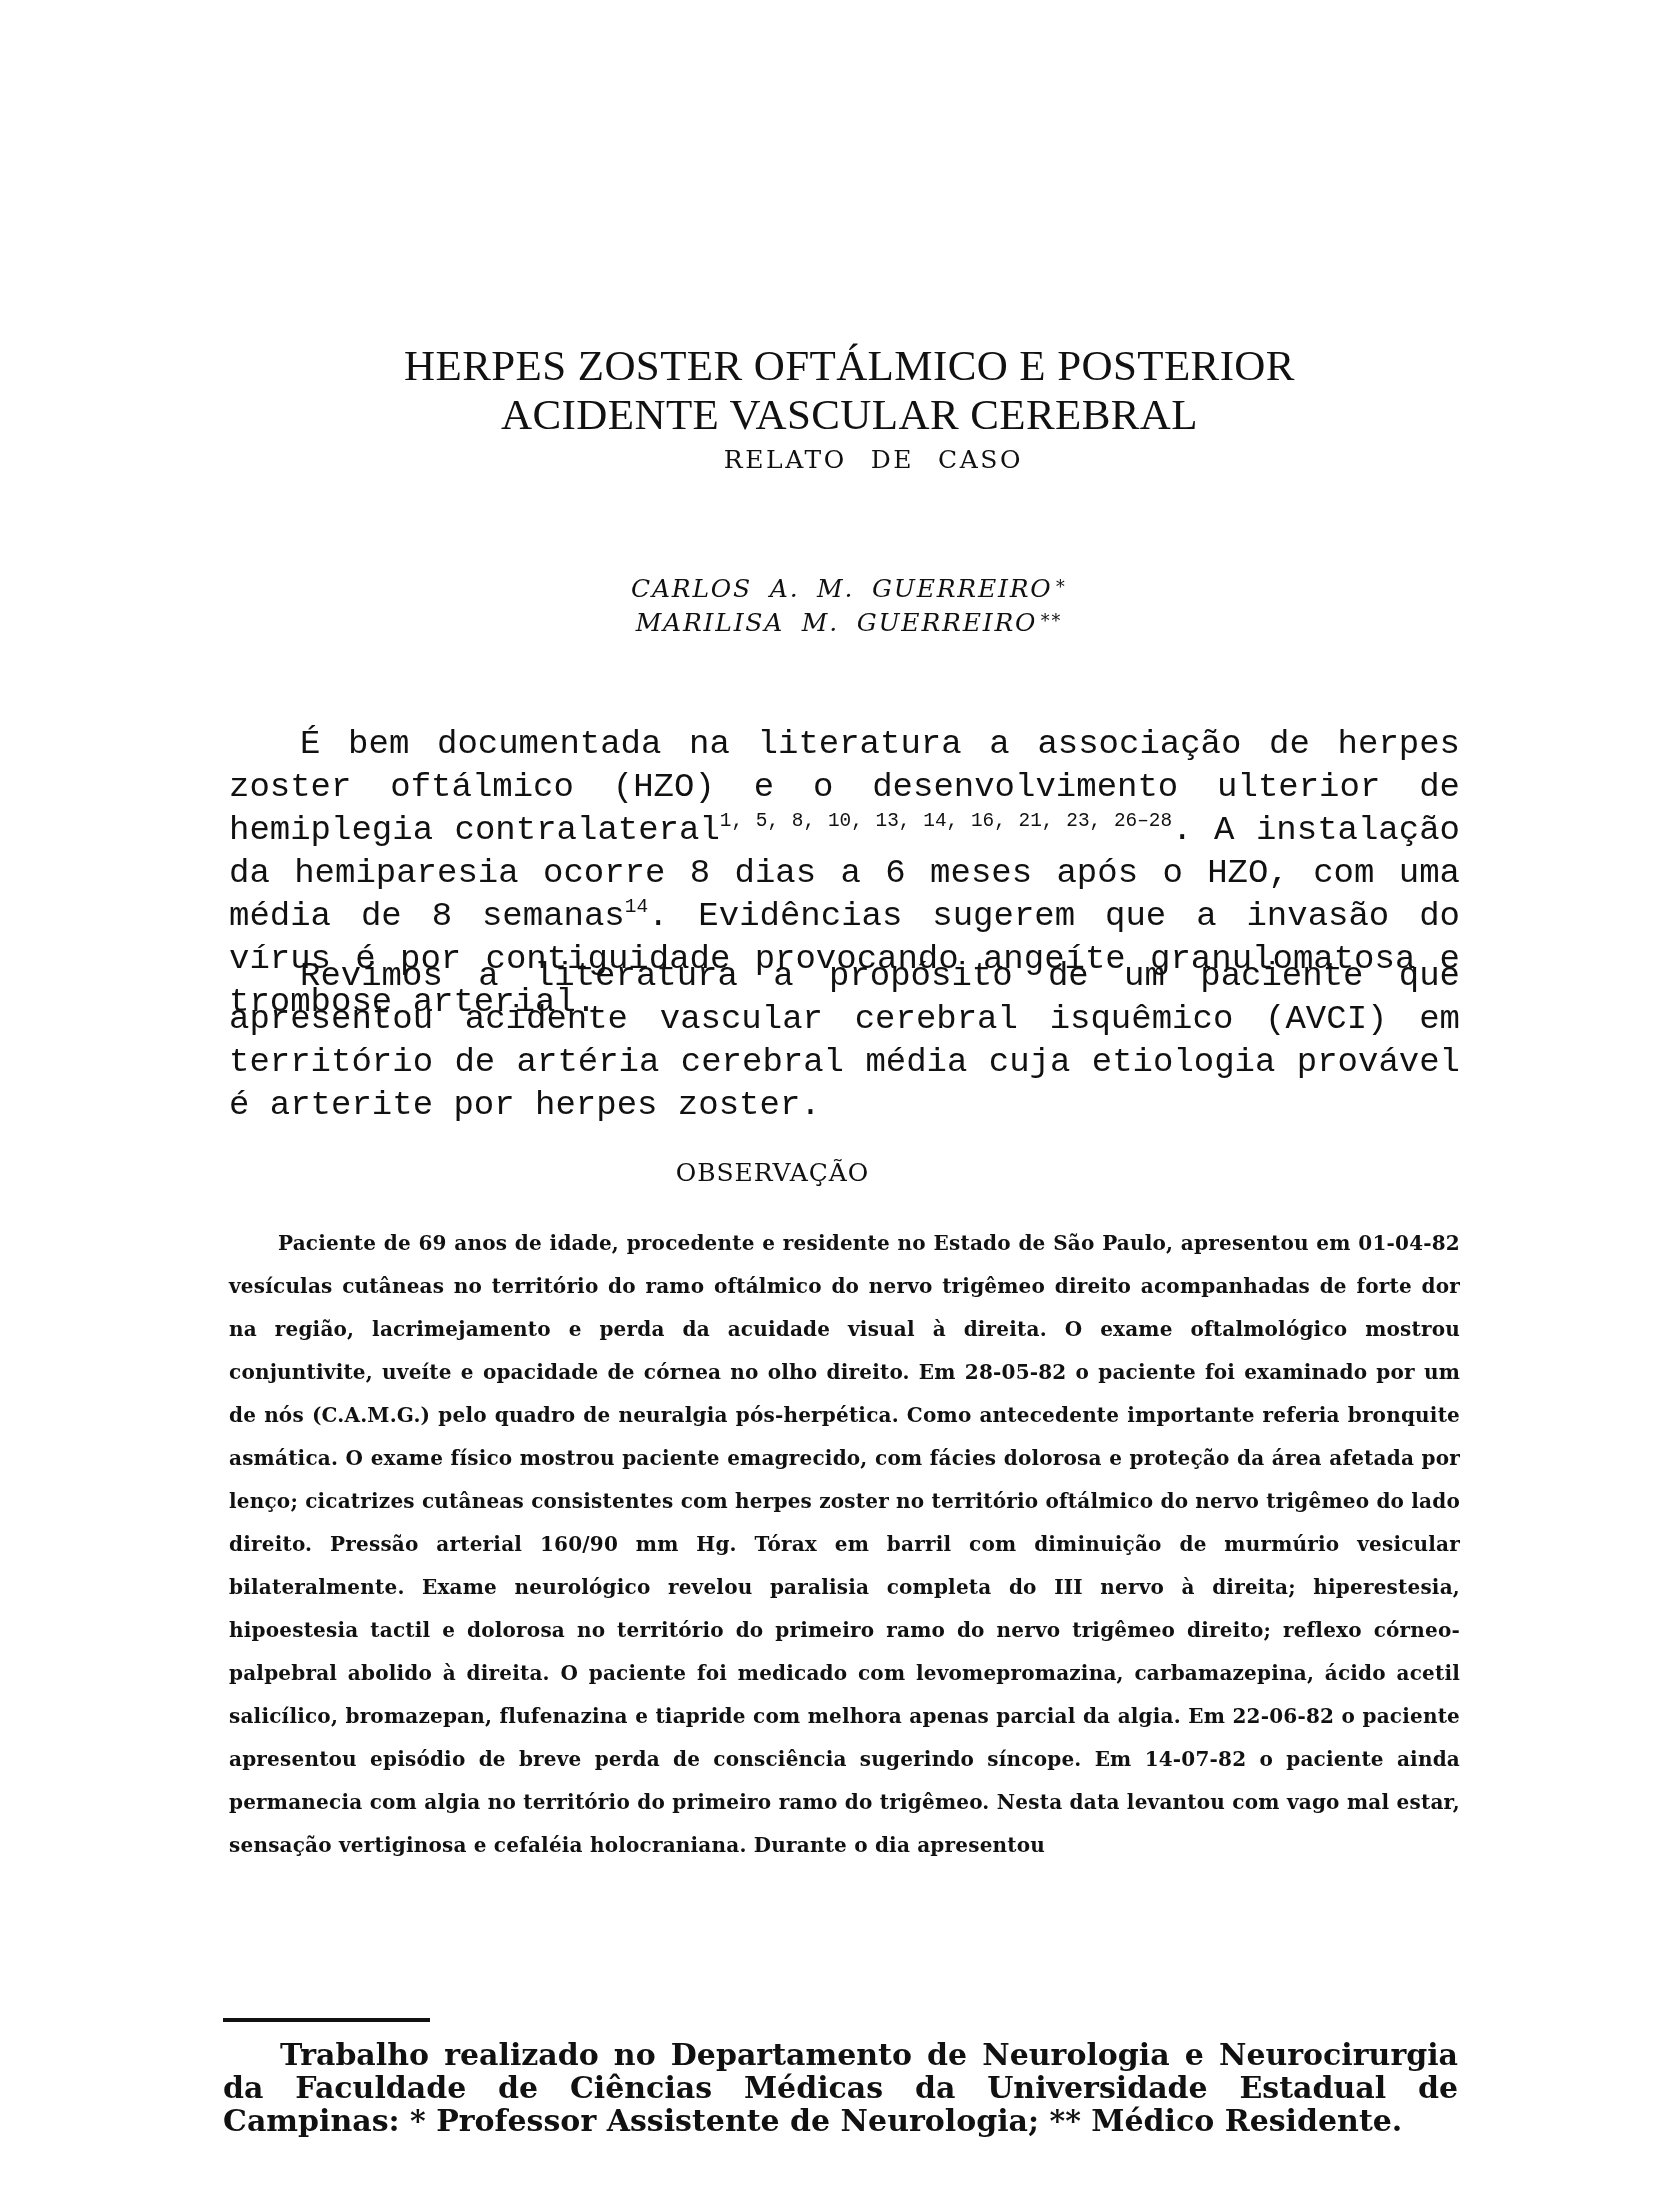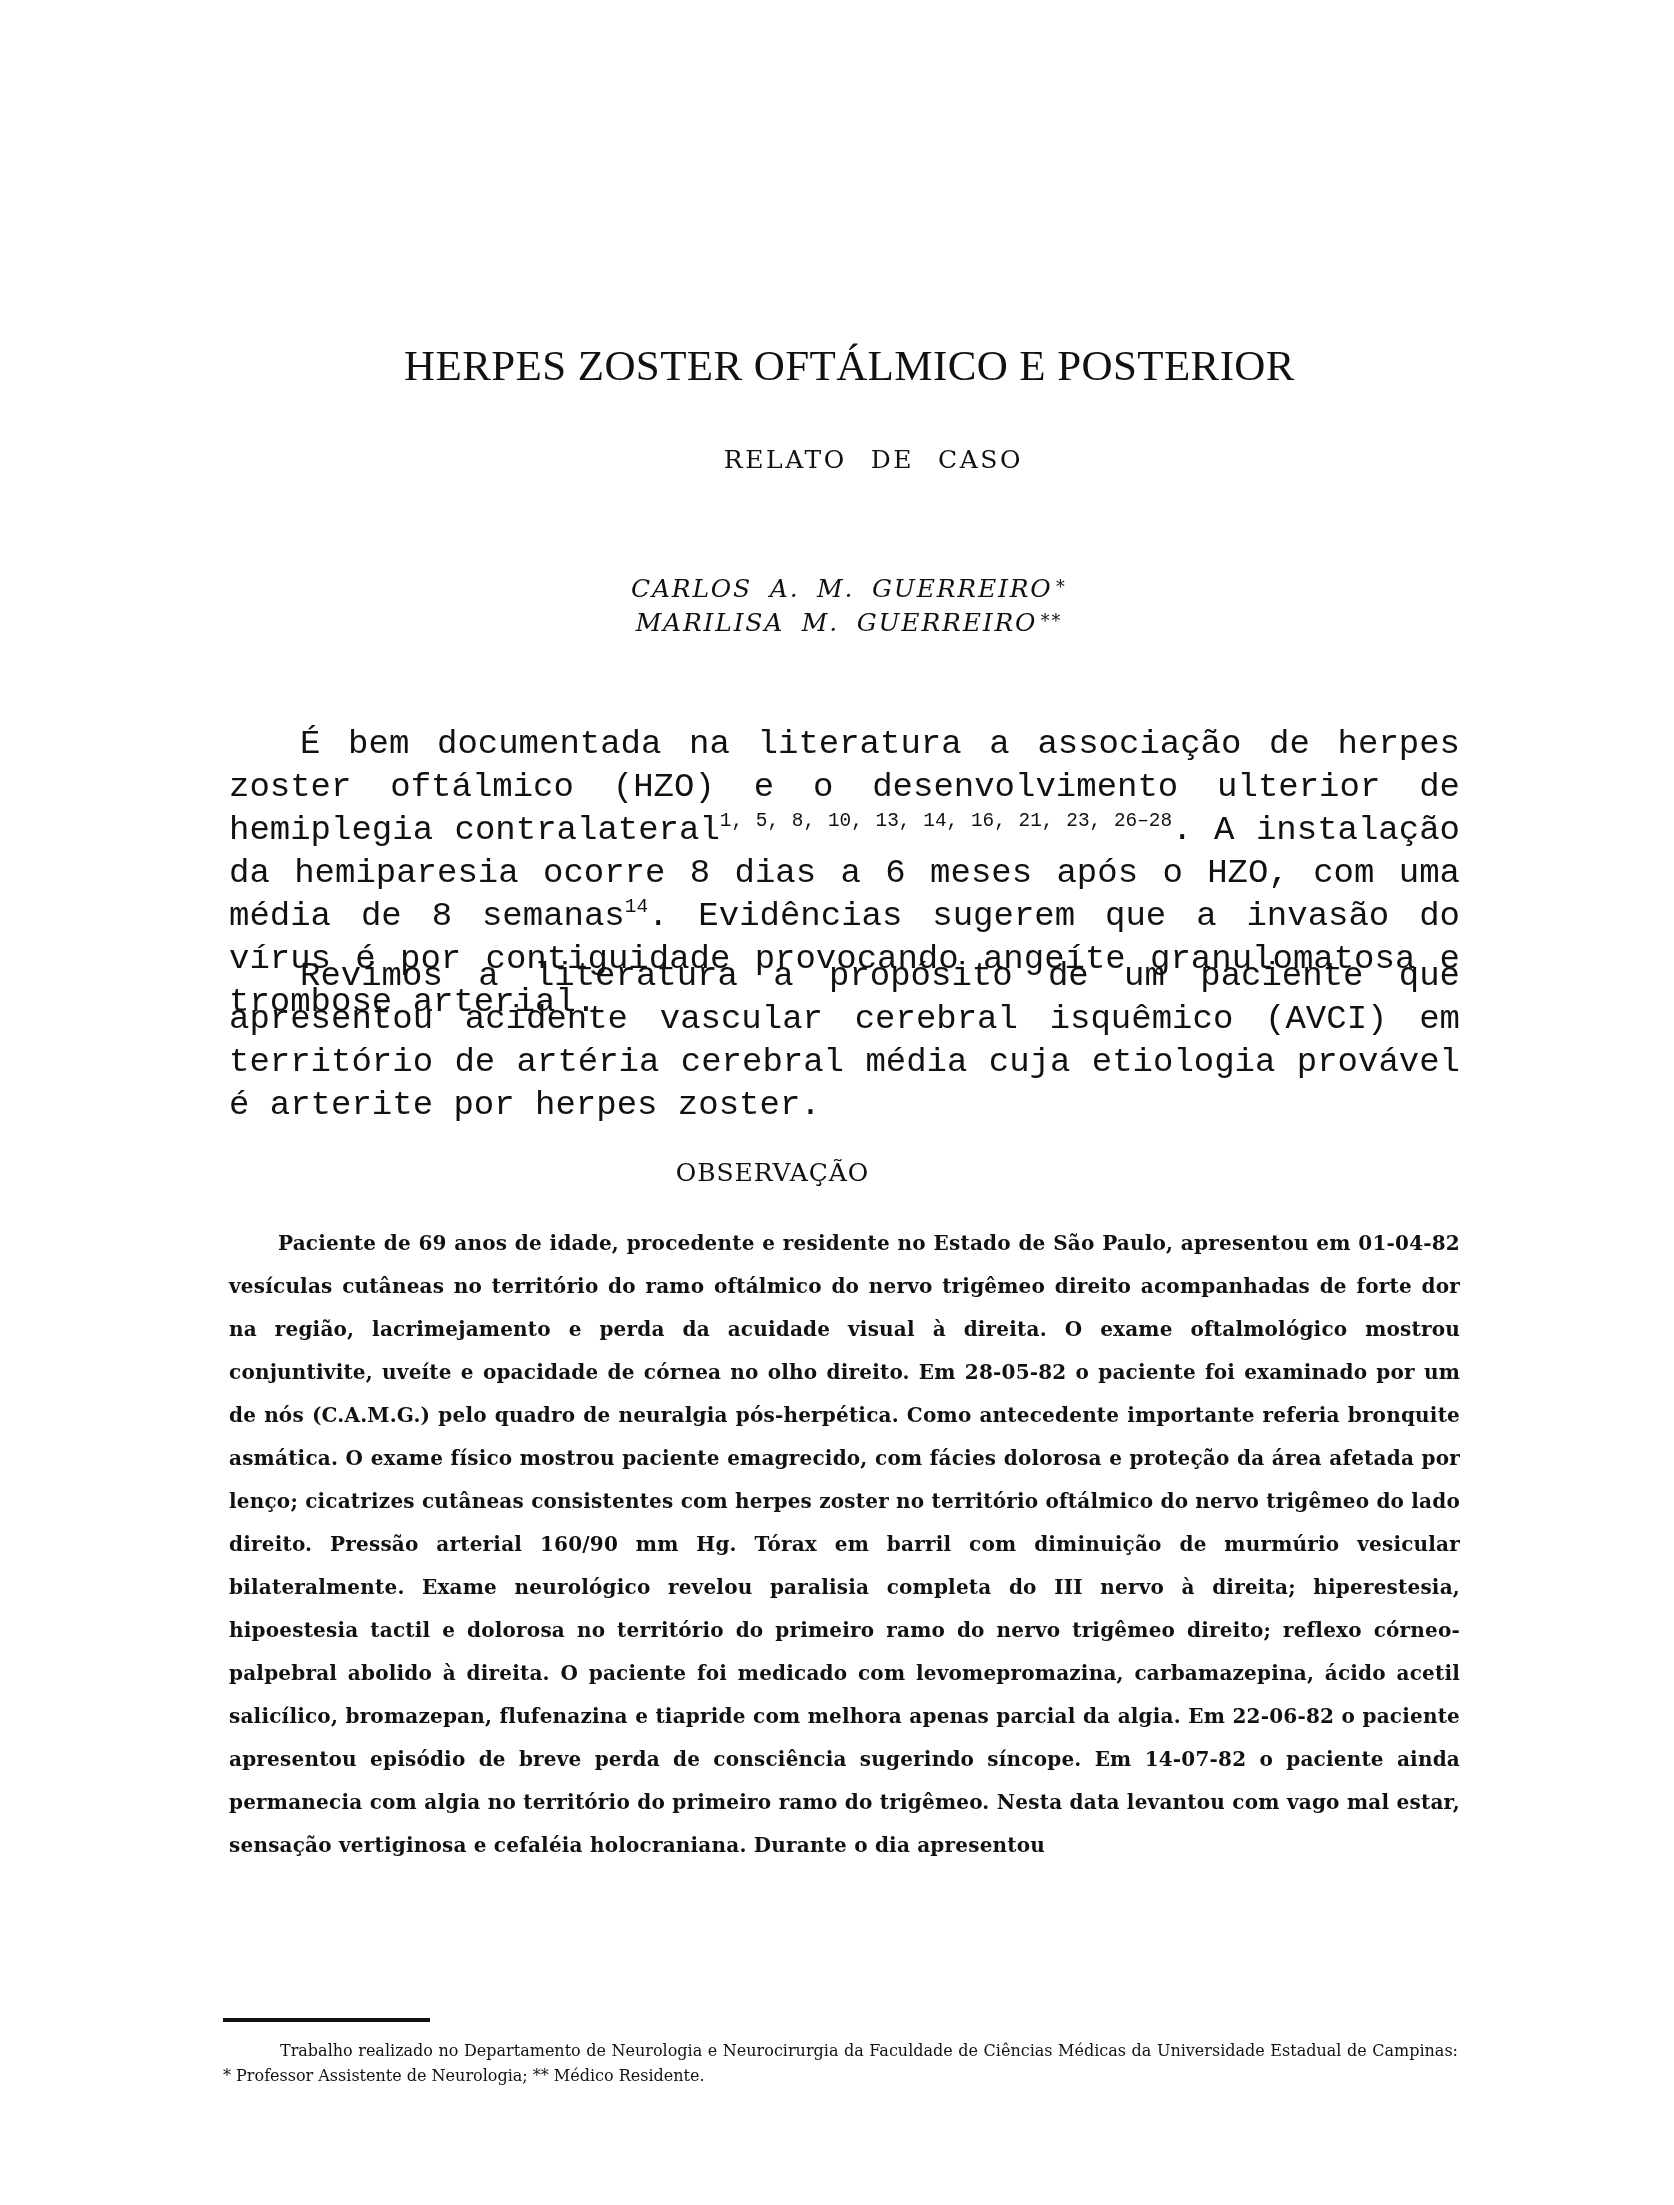--- a/index.html
+++ b/index.html
@@ -118,37 +118,38 @@
       width: 207px;
       height: 4px;
       background: #111111;
     }
     .footnote {
       position: absolute;
       left: 223px;
       width: 1235px;
       top: 2038px;
       font-family: "DejaVu Serif", serif;
-      font-weight: normal;
-      font-size: 16px;
-      line-height: 25px;
+      font-weight: bold;
+      font-size: 30px;
+      line-height: 33px;
       text-align: justify;
     }
     .footnote p {
       margin: 0;
       text-indent: 57px;
     }
   </style>
 </head>
 <body>
 
 <div class="page">
 
   <h1 class="title">
     <span>HERPES ZOSTER OFTÁLMICO E POSTERIOR</span><br>
+    <span>ACIDENTE VASCULAR CEREBRAL</span>
   </h1>
 
   <div class="subtitle">RELATO DE CASO</div>
 
   <div class="authors">
     <div>
       <span>CARLOS A. M. GUERREIRO</span><sup>*</sup>
     </div>
     <div>
       <span>MARILISA M. GUERREIRO</span><sup>**</sup>

